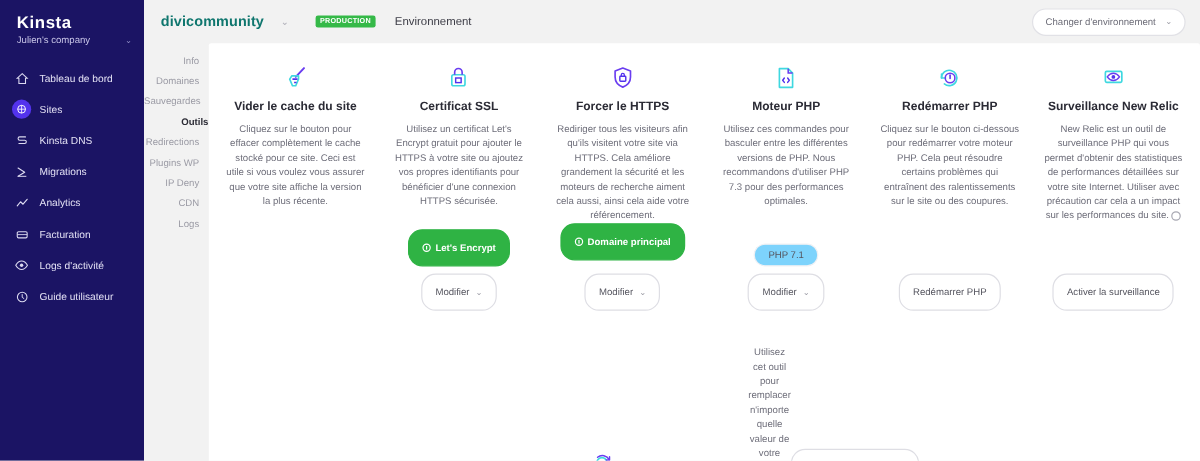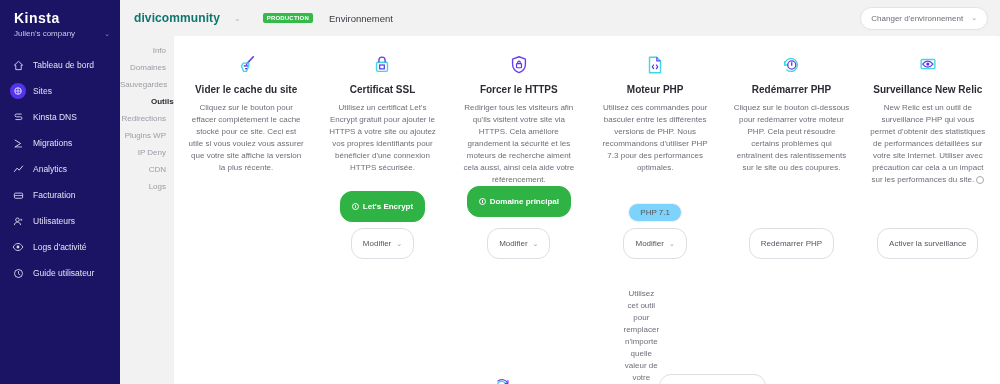--- a/index.html
+++ b/index.html
@@ -244,30 +244,20 @@
       <div class="nav-item">
         <span class="nav-ico">
           <svg width="11" height="11" viewBox="0 0 16 16">
               <rect x="2" y="4.5" width="12" height="7.5" rx="1.6" fill="none" stroke="#dcdaf0" stroke-width="1.3"></rect>
               <path d="M2 8 h12" stroke="#dcdaf0" stroke-width="1.1"></path>
             </svg>
         </span>
         <span class="nav-label">Facturation</span>
       </div>
 
-      <div class="nav-item">
-        <span class="nav-ico">
-          <svg width="11" height="11" viewBox="0 0 16 16">
-              <circle cx="6.5" cy="5.5" r="2.6" fill="none" stroke="#dcdaf0" stroke-width="1.3"></circle>
-              <path d="M2 13.2 c0-2.6 2-4.2 4.5-4.2 s4.5 1.6 4.5 4.2" fill="none" stroke="#dcdaf0" stroke-width="1.3"></path>
-              <path d="M12 4 v3 M13.5 5.5 h-3" stroke="#dcdaf0" stroke-width="1"></path>
-            </svg>
-        </span>
-        <span class="nav-label">Utilisateurs</span>
-      </div>
 
       <div class="nav-item">
         <span class="nav-ico">
           <svg width="12" height="12" viewBox="0 0 16 16">
               <path d="M1.5 8 C3.5 4.6 5.8 3.3 8 3.3 S12.5 4.6 14.5 8 C12.5 11.4 10.2 12.7 8 12.7 S3.5 11.4 1.5 8 Z" fill="none" stroke="#dcdaf0" stroke-width="1.2"></path>
               <circle cx="8" cy="8" r="1.9" fill="#dcdaf0"></circle>
             </svg>
         </span>
         <span class="nav-label">Logs d'activité</span>
       </div>

